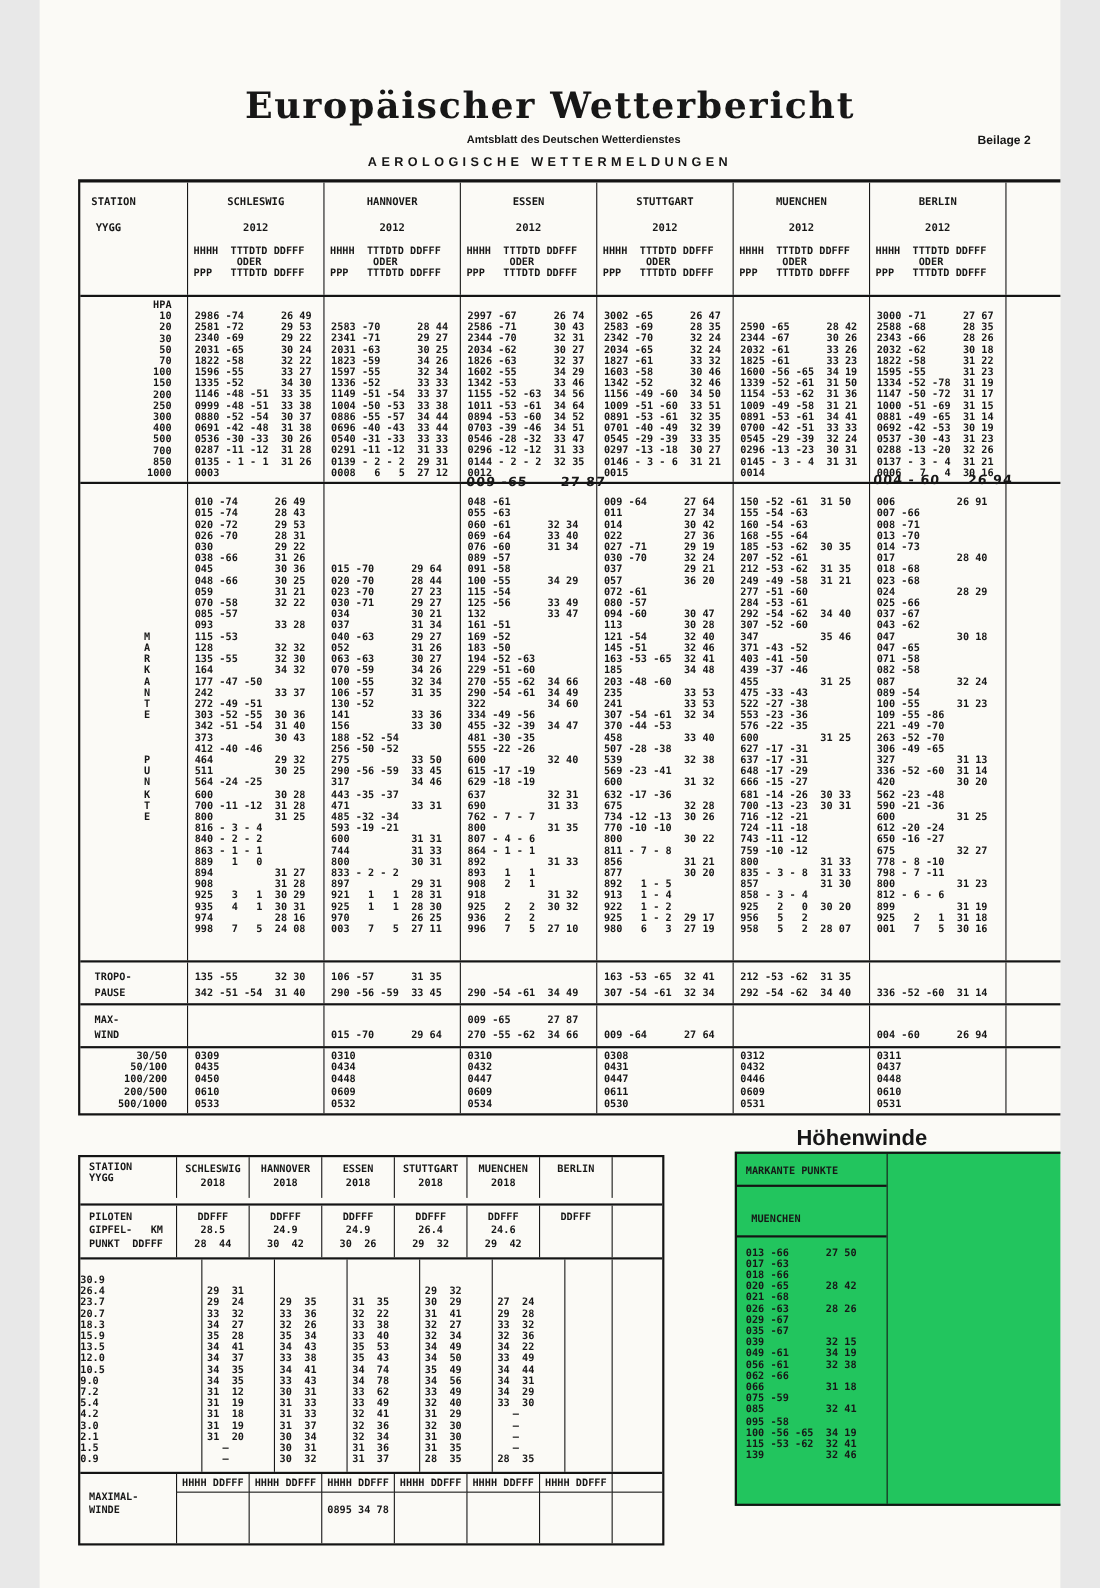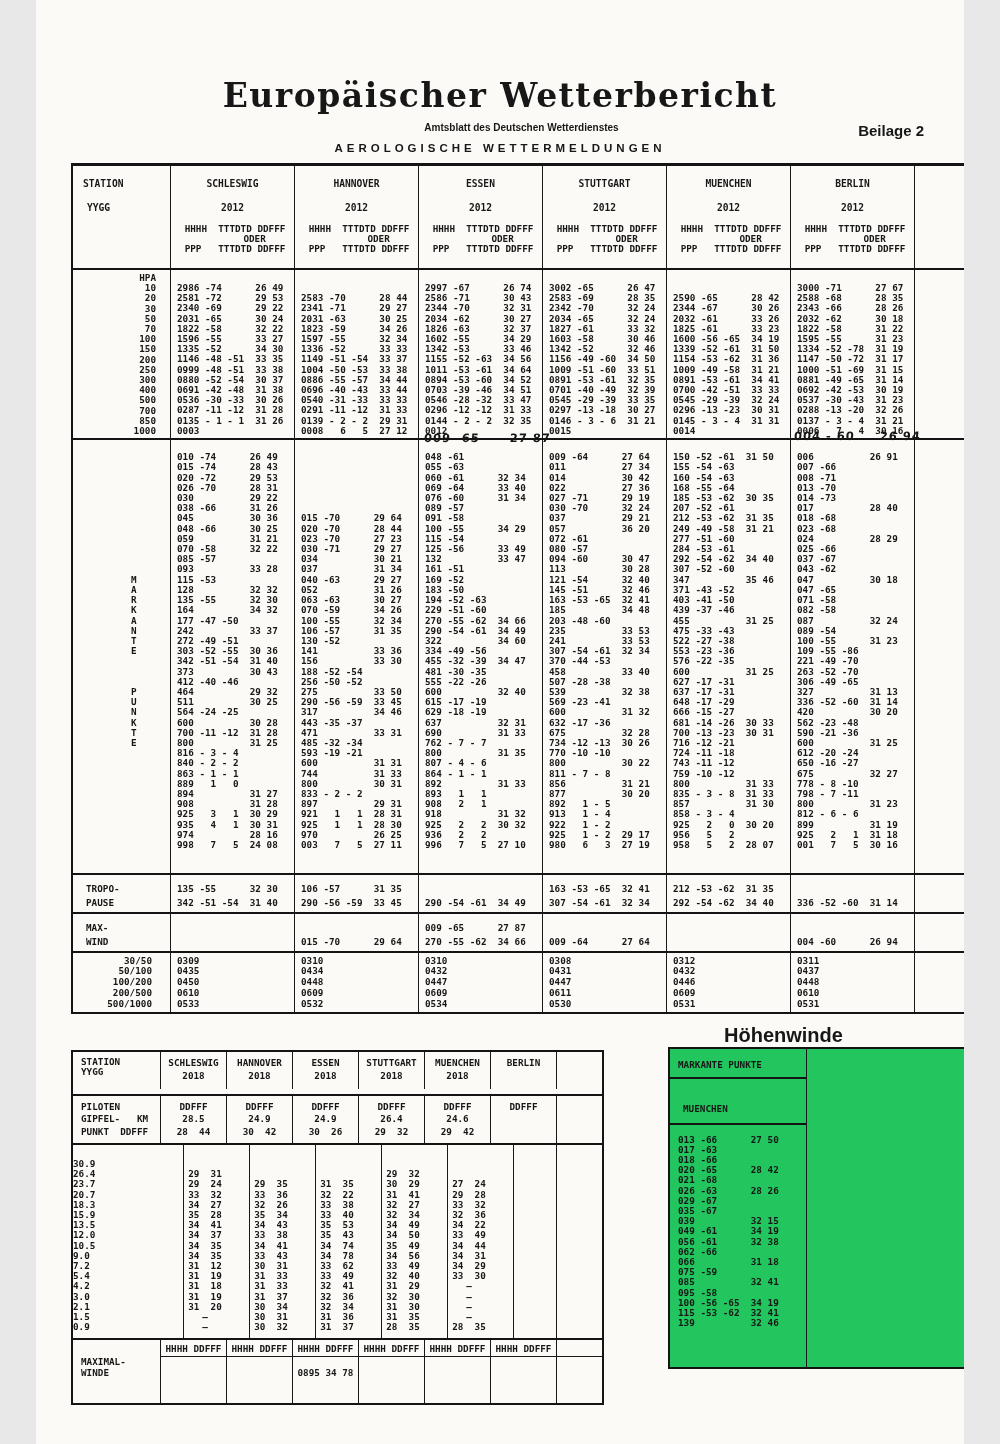--- a/index.html
+++ b/index.html
@@ -9,21 +9,21 @@
     font-family:"DejaVu Sans Mono", monospace;
   }
   
   .masthead { padding-top:76px; }
   .title {
     font-family:"DejaVu Serif", serif; font-weight:700; font-size:33px;
     letter-spacing:1.5px; text-align:center; margin:0;
   }
   .subrow { position:relative; margin-top:7px; text-align:center;
     font-family:"Liberation Sans", sans-serif; font-weight:700; font-size:10px;margin-left:43px; }
-  .beilage { position:absolute; right:40px; top:0; font-size:15px; }
+  .beilage { position:absolute; right:27px; top:0; font-size:11px; }
   .aero { margin-top:9px; text-align:center; font-family:"Liberation Sans", sans-serif;
     font-weight:700; font-size:11.5px; letter-spacing:4px; }
 
   
   .maintable { margin:9px 0 0 35px; width:962px; border:2px solid #141414; border-top-width:3.5px; background:#fbfaf6; }
   .band { display:flex; align-items:center; height:27px; border-bottom:2px solid #141414;
     font-size:10px; font-weight:700; }
   .band .bl { padding-left:28px; }
   .band .bc { flex:1; text-align:center; }
   .band .br { padding-right:58px; }
@@ -35,21 +35,21 @@
 
   .pre { white-space:pre; font-size:9.3px; line-height:10.2px; font-weight:700; }
   .ra { text-align:right; }
 
   
   .headsec .c { height:102px; }
   .st-label { font-size:9.6px; font-weight:700; padding:12px 0 0 10px; }
   .st-yygg-label { font-size:9.6px; font-weight:700; padding:13px 0 0 14px; }
   .st-name { font-size:9.6px; font-weight:700; text-align:center; padding-top:12px; }
   .st-yygg { font-size:9.6px; font-weight:700; text-align:center; padding-top:13px; }
-  .st-cols { padding:11px 0 0 5px;text-align:center; }
+  .st-cols { padding:11px 0 0 5px; }
 
   .p-label { padding:3px 14px 0 16px; }
   .p-col   { padding:13px 0 2px 6px; }
 
   .sig-label { padding:2px 0 0 58px; }
   .sig-col   { padding:2px 0 2px 6px; }
 
   .sp2 { line-height:14px; padding-top:7px; }
   .lab-ind { padding-left:13px; }
   .thick-label { padding:3px 18px 2px 0; line-height:10.8px; }

